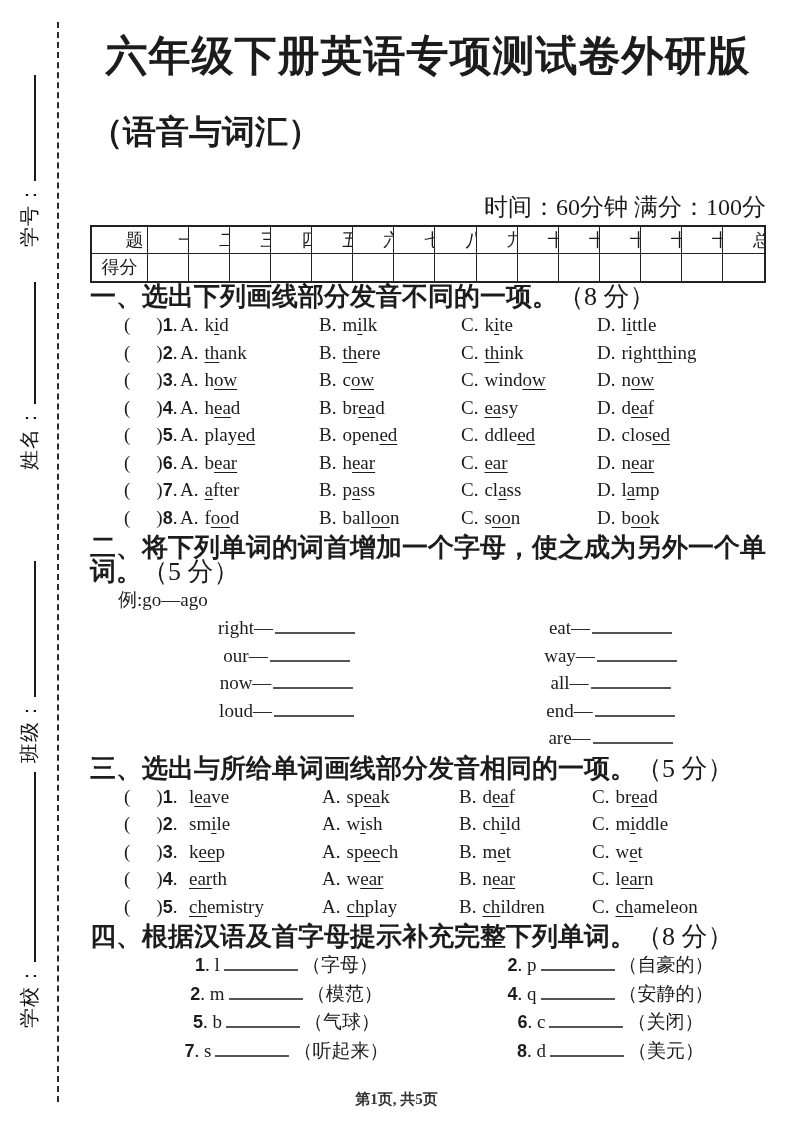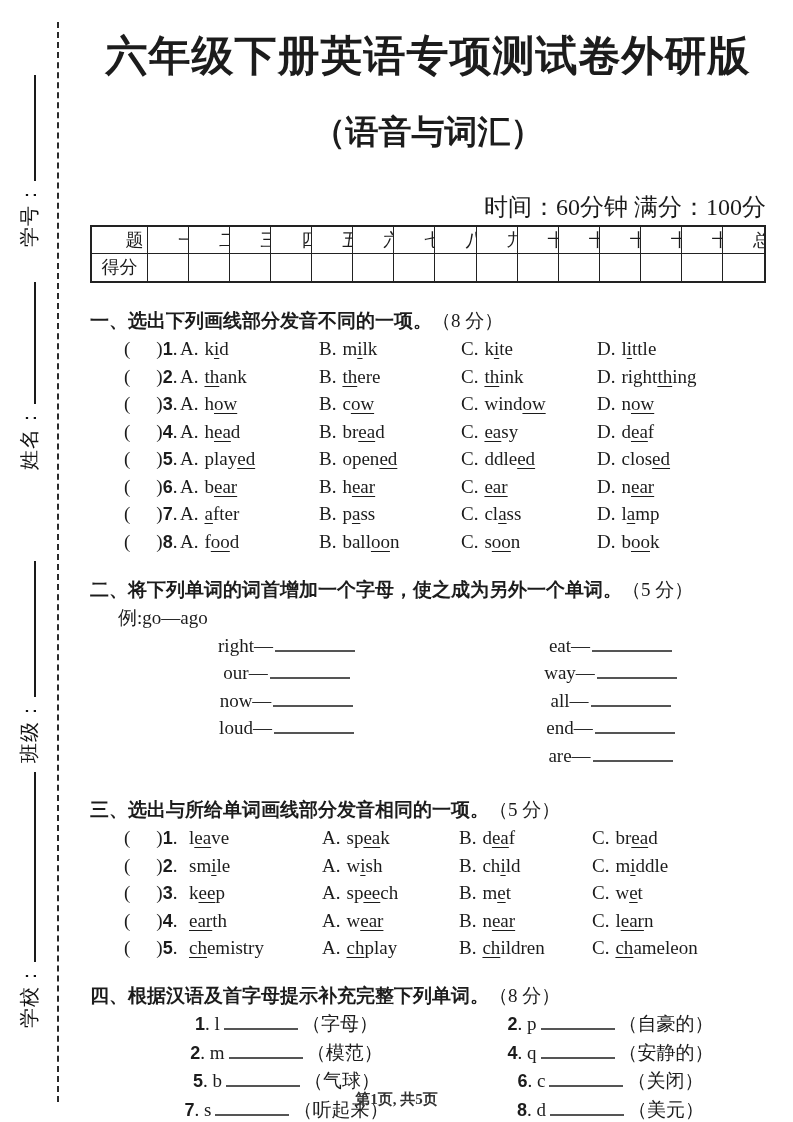--- a/index.html
+++ b/index.html
@@ -15,33 +15,33 @@
                margin-left:3px; vertical-align:baseline; }
   .si-1 { top:247px; } .si-1 .side-line { width:106px; }
   .si-2 { top:470px; } .si-2 .side-line { width:122px; }
   .si-3 { top:763px; } .si-3 .side-line { width:136px; }
   .si-4 { top:1028px; } .si-4 .side-line { width:190px; }
 
   
   .main { position:absolute; left:90px; top:0; width:676px; }
   .title { margin-top:30px; font-size:42px; font-weight:700; text-align:center;
            letter-spacing:1px; line-height:52px; }
-  .subtitle { margin-top:28px; font-size:33px; text-align:center; line-height:44px; font-weight:600; }
+  .subtitle { margin-top:28px; font-size:33px; text-align:left; line-height:44px; font-weight:600; }
   .meta { margin-top:40px; font-size:24px; text-align:right; line-height:26px; }
 
   
   .score-table { margin-top:5px; border:2px solid #222; }
   .st-row { display:grid; grid-template-columns:56px repeat(15,1fr); }
   .st-row.first .st-cell { border-bottom:1px solid #222;padding-left:30px; }
   .st-cell { height:27px; line-height:26px; text-align:center; font-size:18px;
              border-right:1px solid #222; overflow:hidden; }
   .st-cell:last-child { border-right:none; }
 
   
-  .sec-head { margin-top:26px; font-size:19px; line-height:24px;
+  .sec-head { margin-top:1px; font-size:26px; line-height:24px;
               font-family:"Liberation Sans", sans-serif; font-weight:700; }
   .sec-head .score { font-family:"Liberation Serif", serif; font-weight:400; }
 
   .qrow { display:grid; padding-left:34px; font-size:19px; line-height:20px;
           margin-bottom:7.5px; white-space:nowrap; }
   .s1 .qrow { grid-template-columns:56px 139px 142px 136px 1fr; }
   .s3 .qrow { grid-template-columns:65px 133px 137px 133px 1fr; }
   .s1-rows, .s3-rows { margin-top:6px; }
   .pgap { display:inline-block; width:26px; }
   .qn { font-family:"Liberation Sans", sans-serif; font-weight:700; font-size:18px; }

